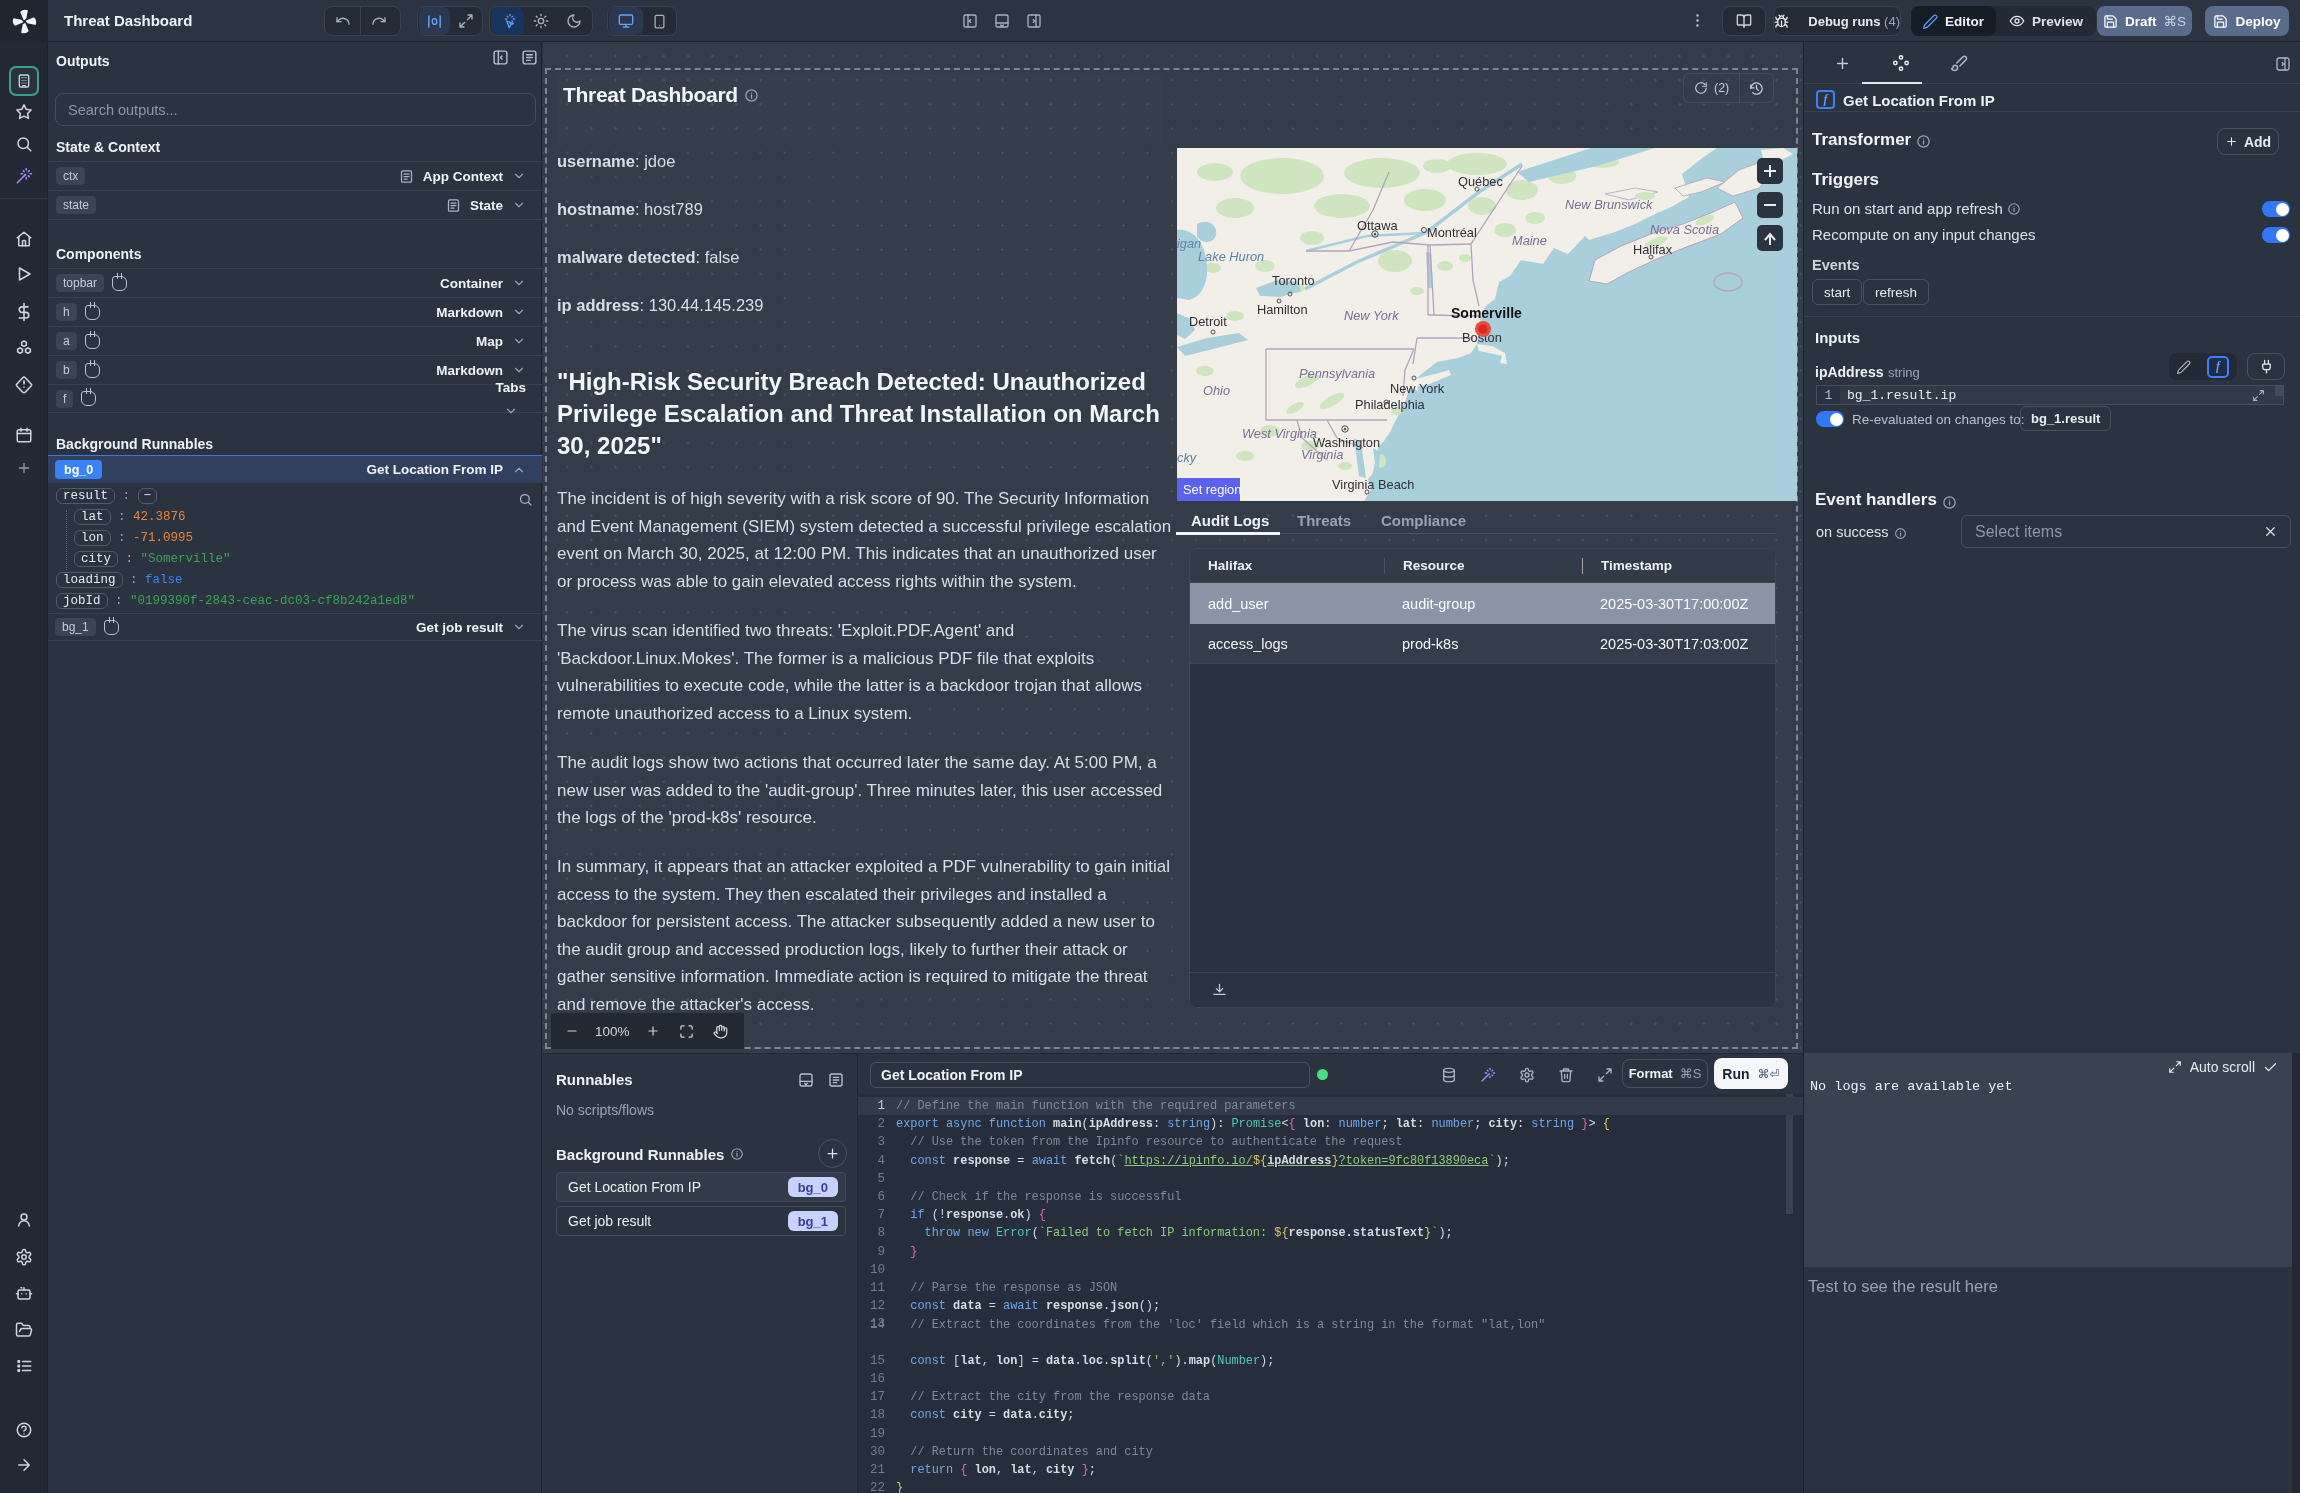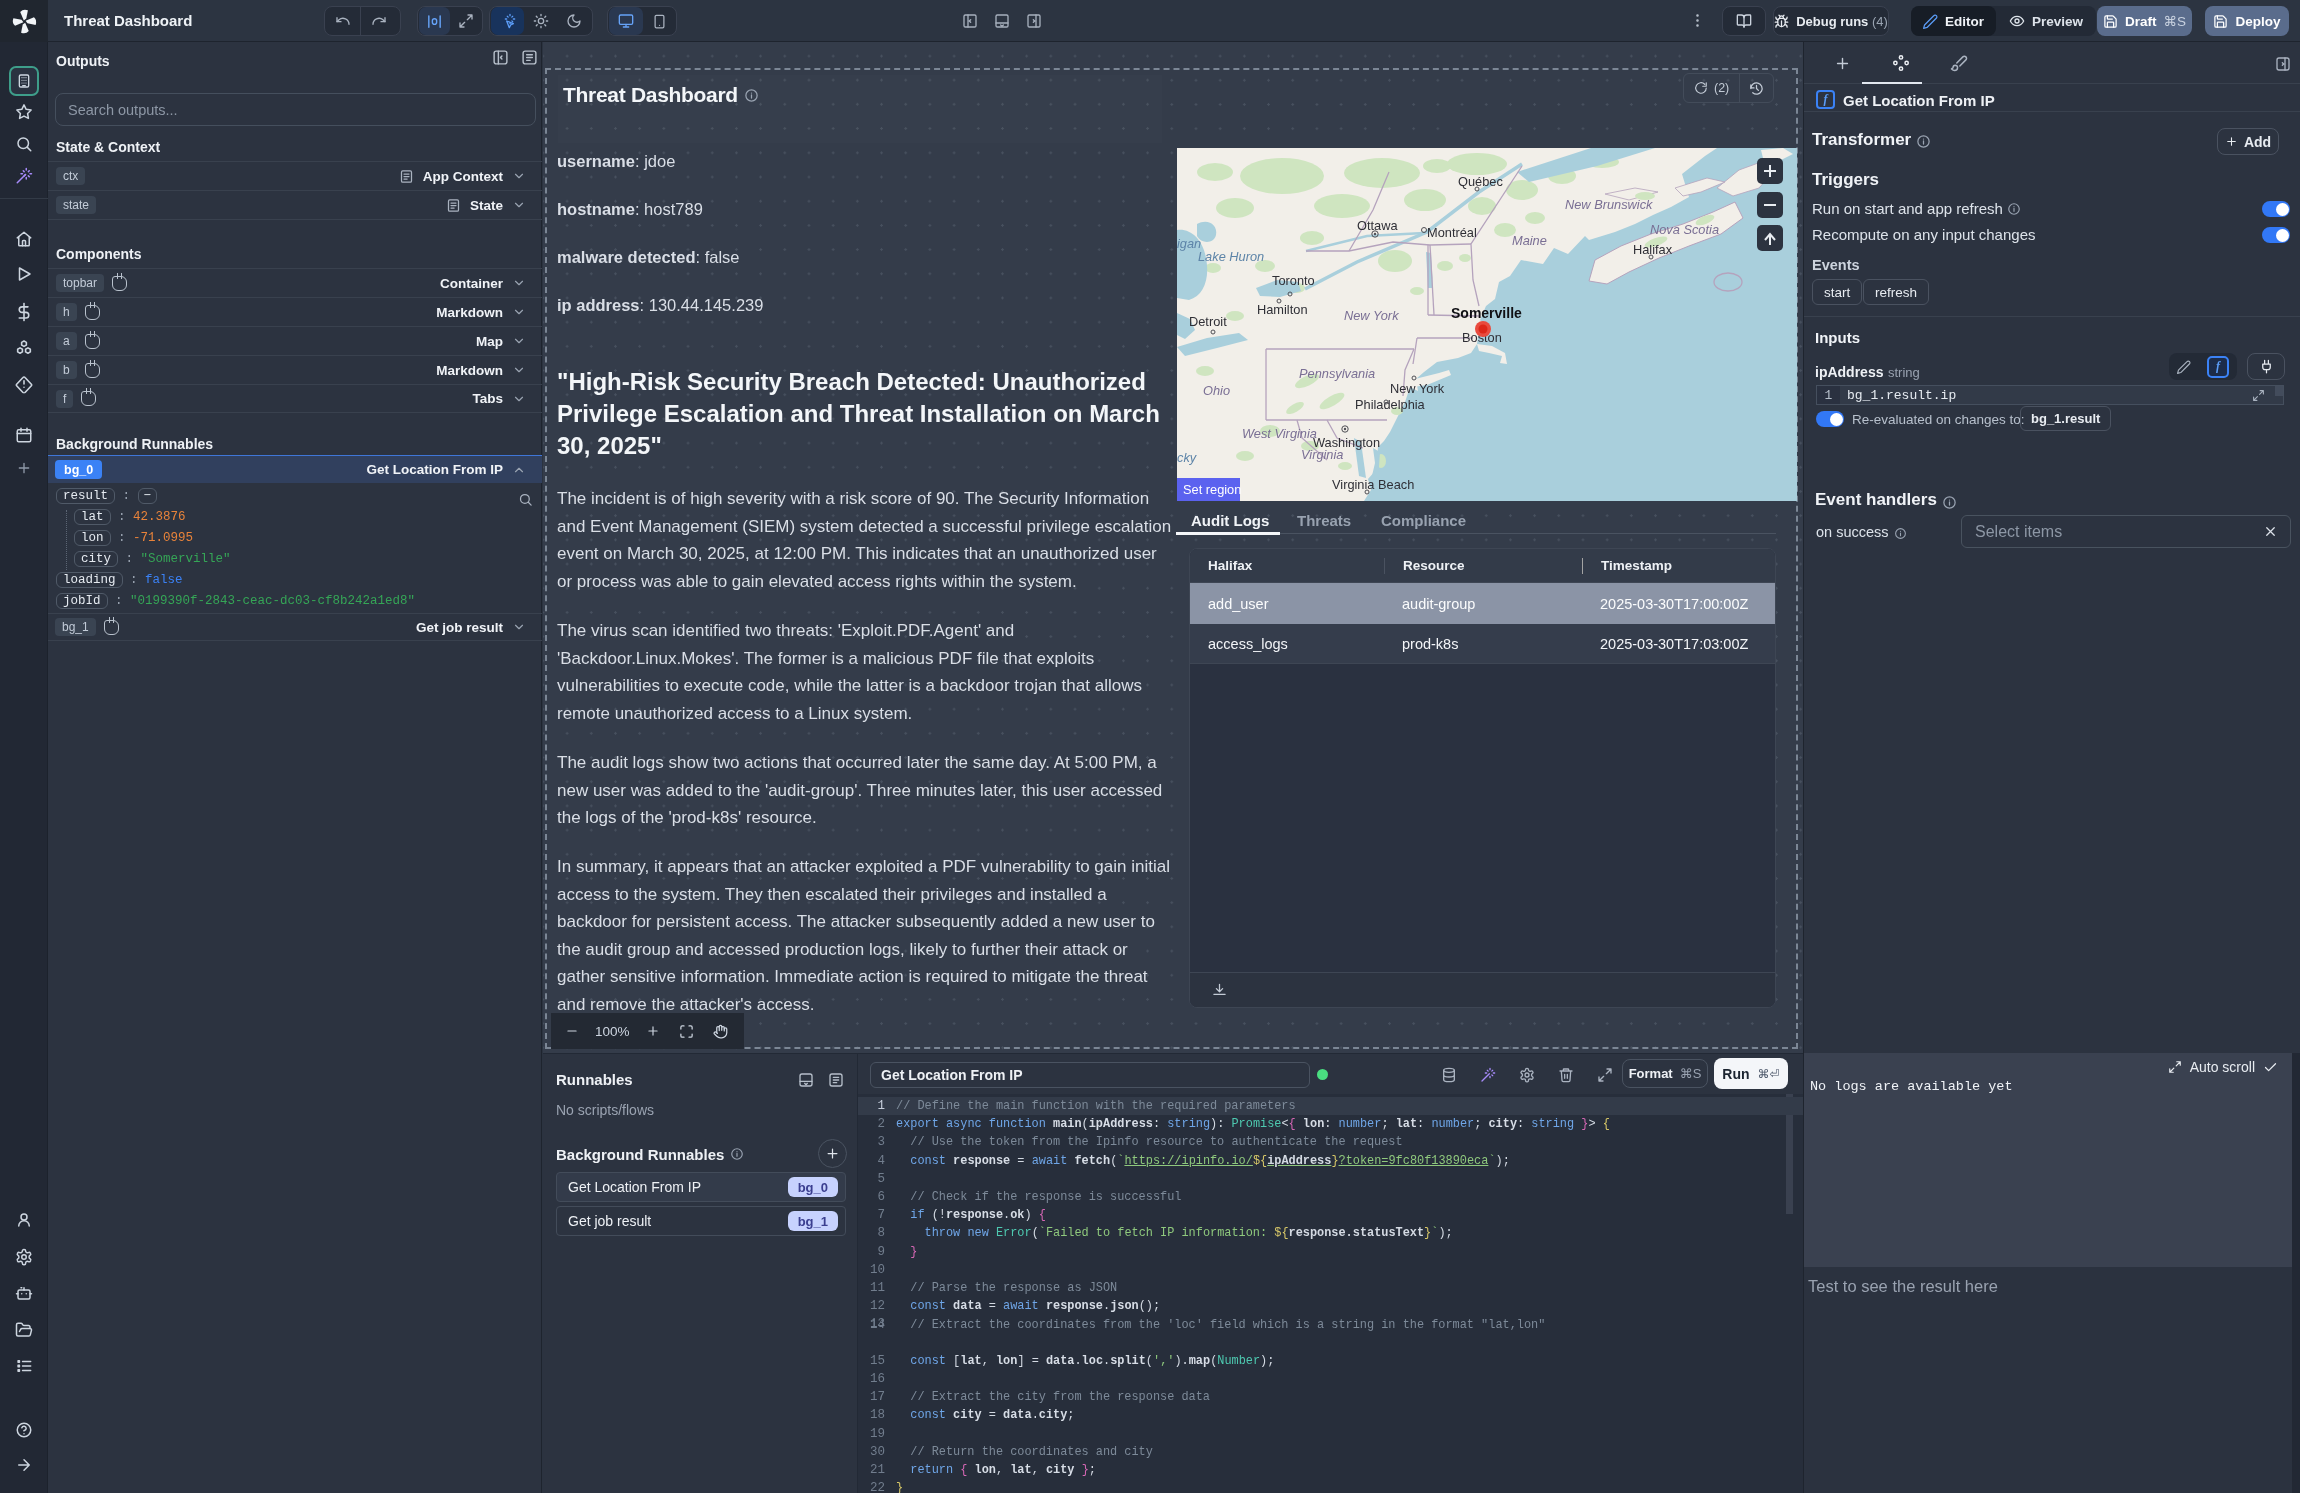--- a/index.html
+++ b/index.html
@@ -155,21 +155,21 @@
         <circle cx="12" cy="12" r="0.8"></circle>
         <circle cx="12" cy="19" r="0.8"></circle>
       </svg>
     </div>
   <div class="tbtn" style="left:1722px;width:44px;">
       <svg class="i" width="16" height="16" viewBox="0 0 24 24">
         <path d="M12 7v14"></path>
         <path d="M3 18a1 1 0 0 1-1-1V4a1 1 0 0 1 1-1h5a4 4 0 0 1 4 4 4 4 0 0 1 4-4h5a1 1 0 0 1 1 1v13a1 1 0 0 1-1 1h-6a3 3 0 0 0-3 3 3 3 0 0 0-3-3z"></path>
       </svg>
     </div>
-  <div class="tbtn" style="left:1773px;width:116px;gap:7px;font-size:13px;font-weight:bold;color:#e8ecf1;">
+  <div class="tbtn" style="left:1773px;width:128px;gap:7px;font-size:13px;font-weight:bold;color:#e8ecf1;justify-content:space-between;">
     <svg class="i" width="15" height="15" viewBox="0 0 24 24">
         <path d="M8 2l1.88 1.88M14.12 3.88L16 2M9 7.13v-1a3.003 3.003 0 1 1 6 0v1"></path>
         <path d="M12 20c-3.3 0-6-2.7-6-6v-3a4 4 0 0 1 4-4h4a4 4 0 0 1 4 4v3c0 3.3-2.7 6-6 6z"></path>
         <path d="M12 20v-9M6.53 9C4.6 8.8 3 7.1 3 5M6 13H2M3 21c0-2.1 1.7-3.9 3.8-4M20.97 5c0 2.1-1.6 3.8-3.53 4M22 13h-4M17.2 17c2.1.1 3.8 1.9 3.8 4"></path>
       </svg>
     <span>Debug runs <span style="color:#9aa4b2;font-weight:normal;">(4)</span></span>
   </div>
   <div class="abs" style="left:1911px;top:6px;height:30px;border-radius:8px;background:#232a36;display:flex;align-items:center;">
     <div style="height:30px;border-radius:8px;background:#171d26;display:flex;align-items:center;padding:0 12px;gap:7px;font-size:13.5px;font-weight:bold;color:#f0f3f7;">
       <svg class="i" width="15" height="15" viewBox="0 0 24 24" style="color:#5b9cf6;">
@@ -342,21 +342,21 @@
     <span style="position:absolute;right:16px;display:flex;align-items:center;gap:9px;">
         <span class="typ">Markdown</span>
         <svg class="i chev" width="14" height="14" viewBox="0 0 24 24">
           <path d="M6 9l6 6 6-6"></path>
         </svg>
       </span>
   </div>
   <div class="lrow" style="top:342px;height:29px;border-bottom:1px solid #39414e;">
     <span class="chip" style="margin-left:8px;">f</span>
       <span class="hand"></span>
-    <span style="position:absolute;right:16px;display:flex;align-items:center;gap:9px;">
+    <span style="position:absolute;right:16px;display:flex;align-items:center;gap:9px;flex-direction:column;">
         <span class="typ">Tabs</span>
         <svg class="i chev" width="14" height="14" viewBox="0 0 24 24">
           <path d="M6 9l6 6 6-6"></path>
         </svg>
       </span>
   </div>
   <div class="abs sechead" style="left:8px;top:394px;">Background Runnables</div>
   <div class="lrow" style="top:413px;height:28px;background:#31405e;border-top:1px solid #3f76d8;">
     <span style="margin-left:7px;background:#3b82f6;color:#fff;font-weight:bold;font-size:12.5px;border-radius:4px;padding:2.5px 9px;">bg_0</span>
     <span style="position:absolute;right:16px;display:flex;align-items:center;gap:9px;">

